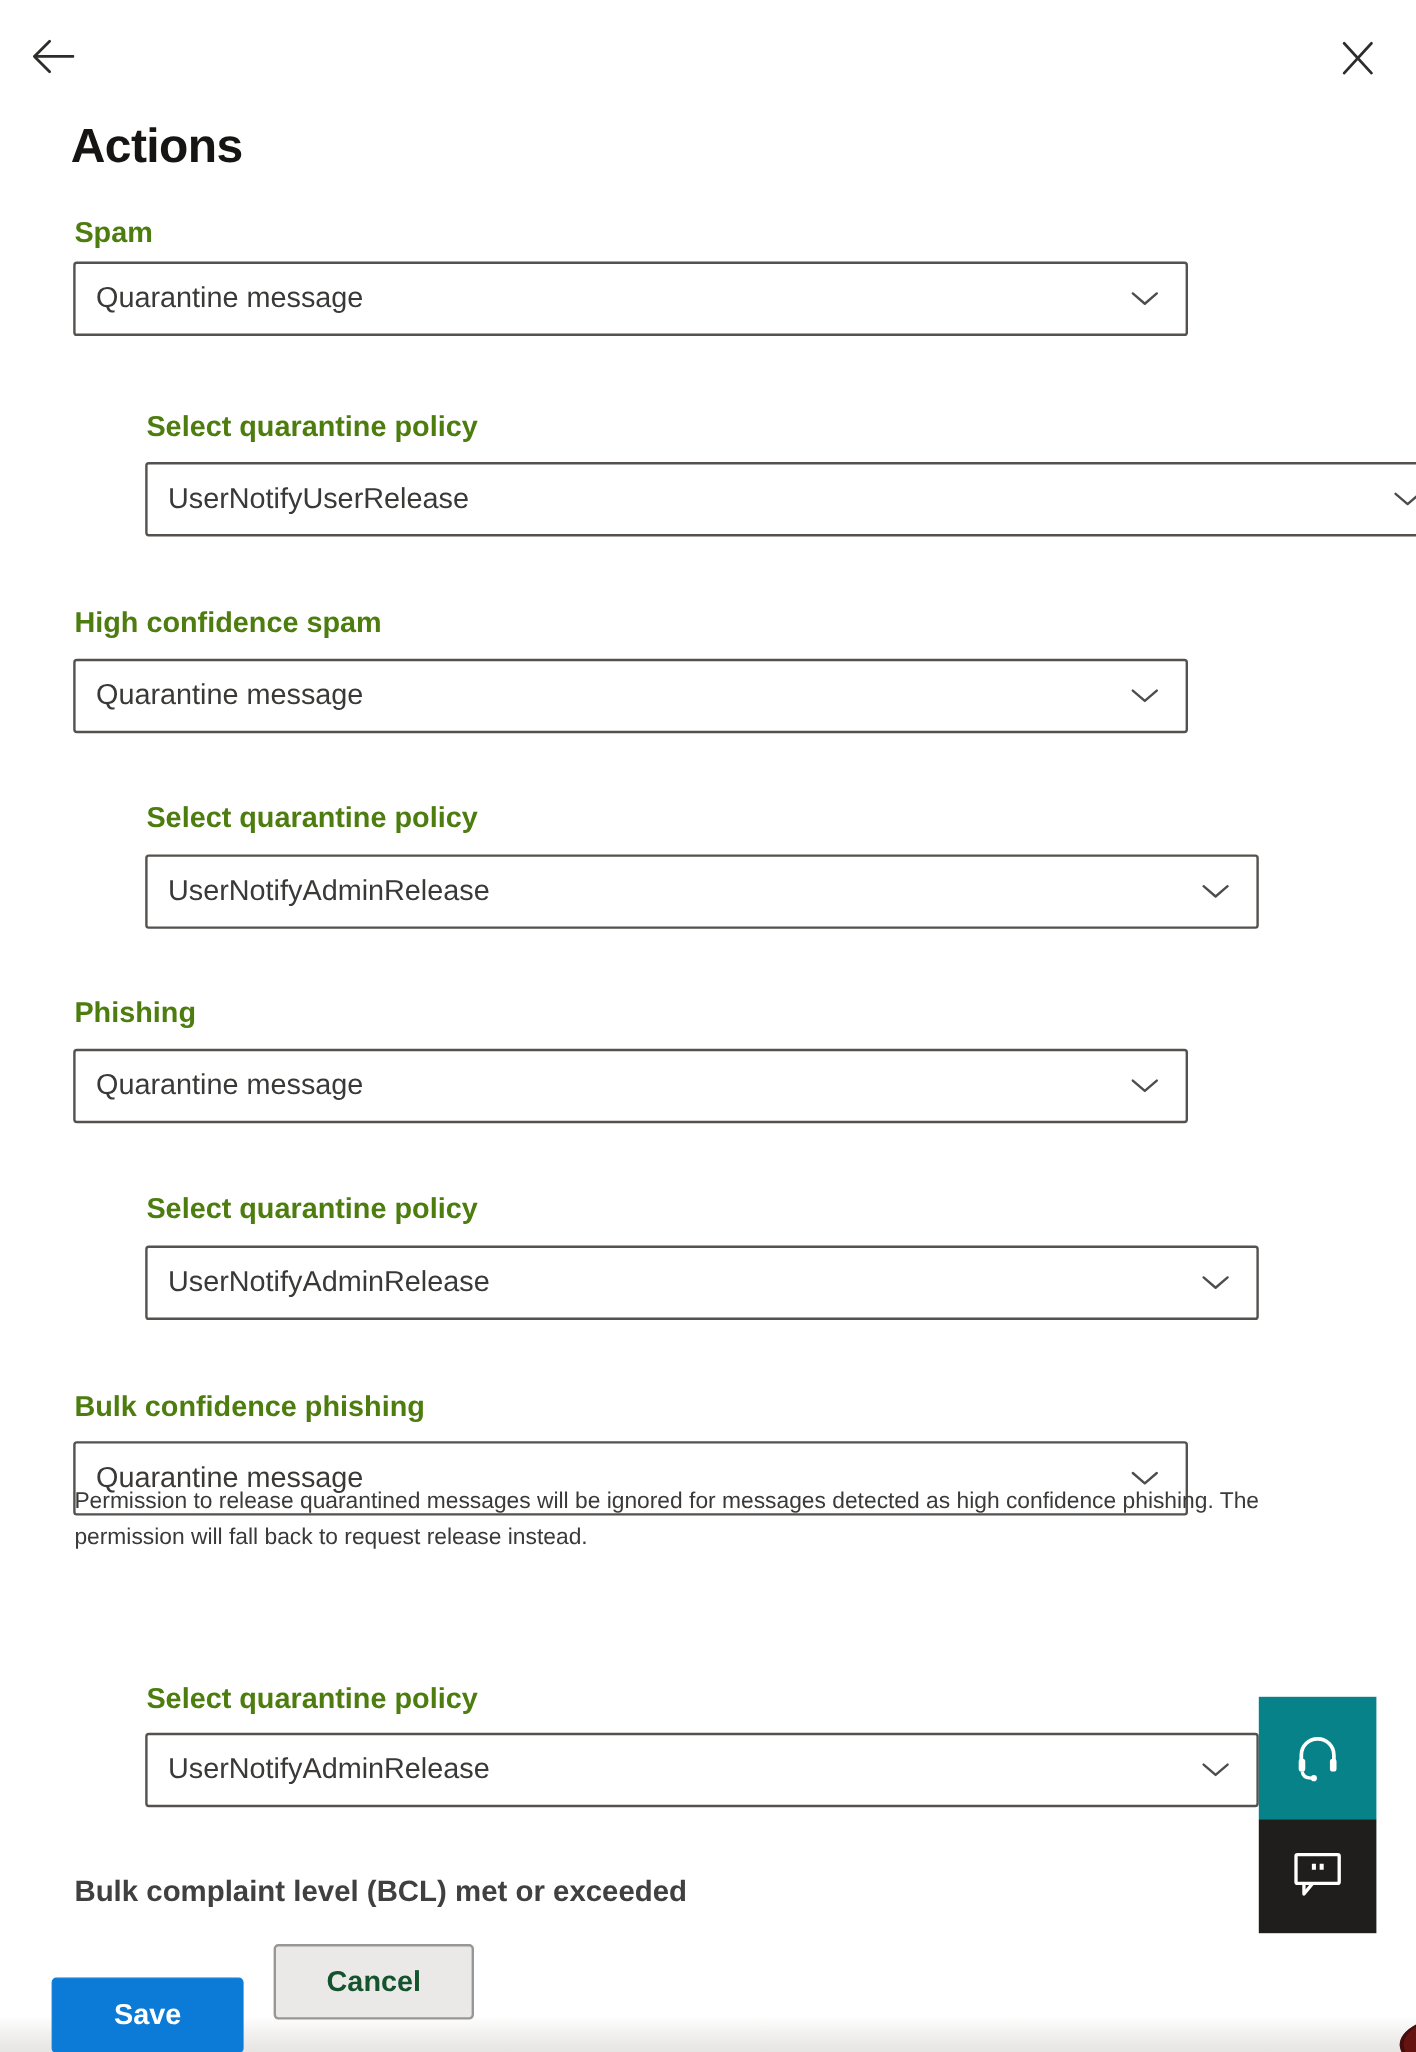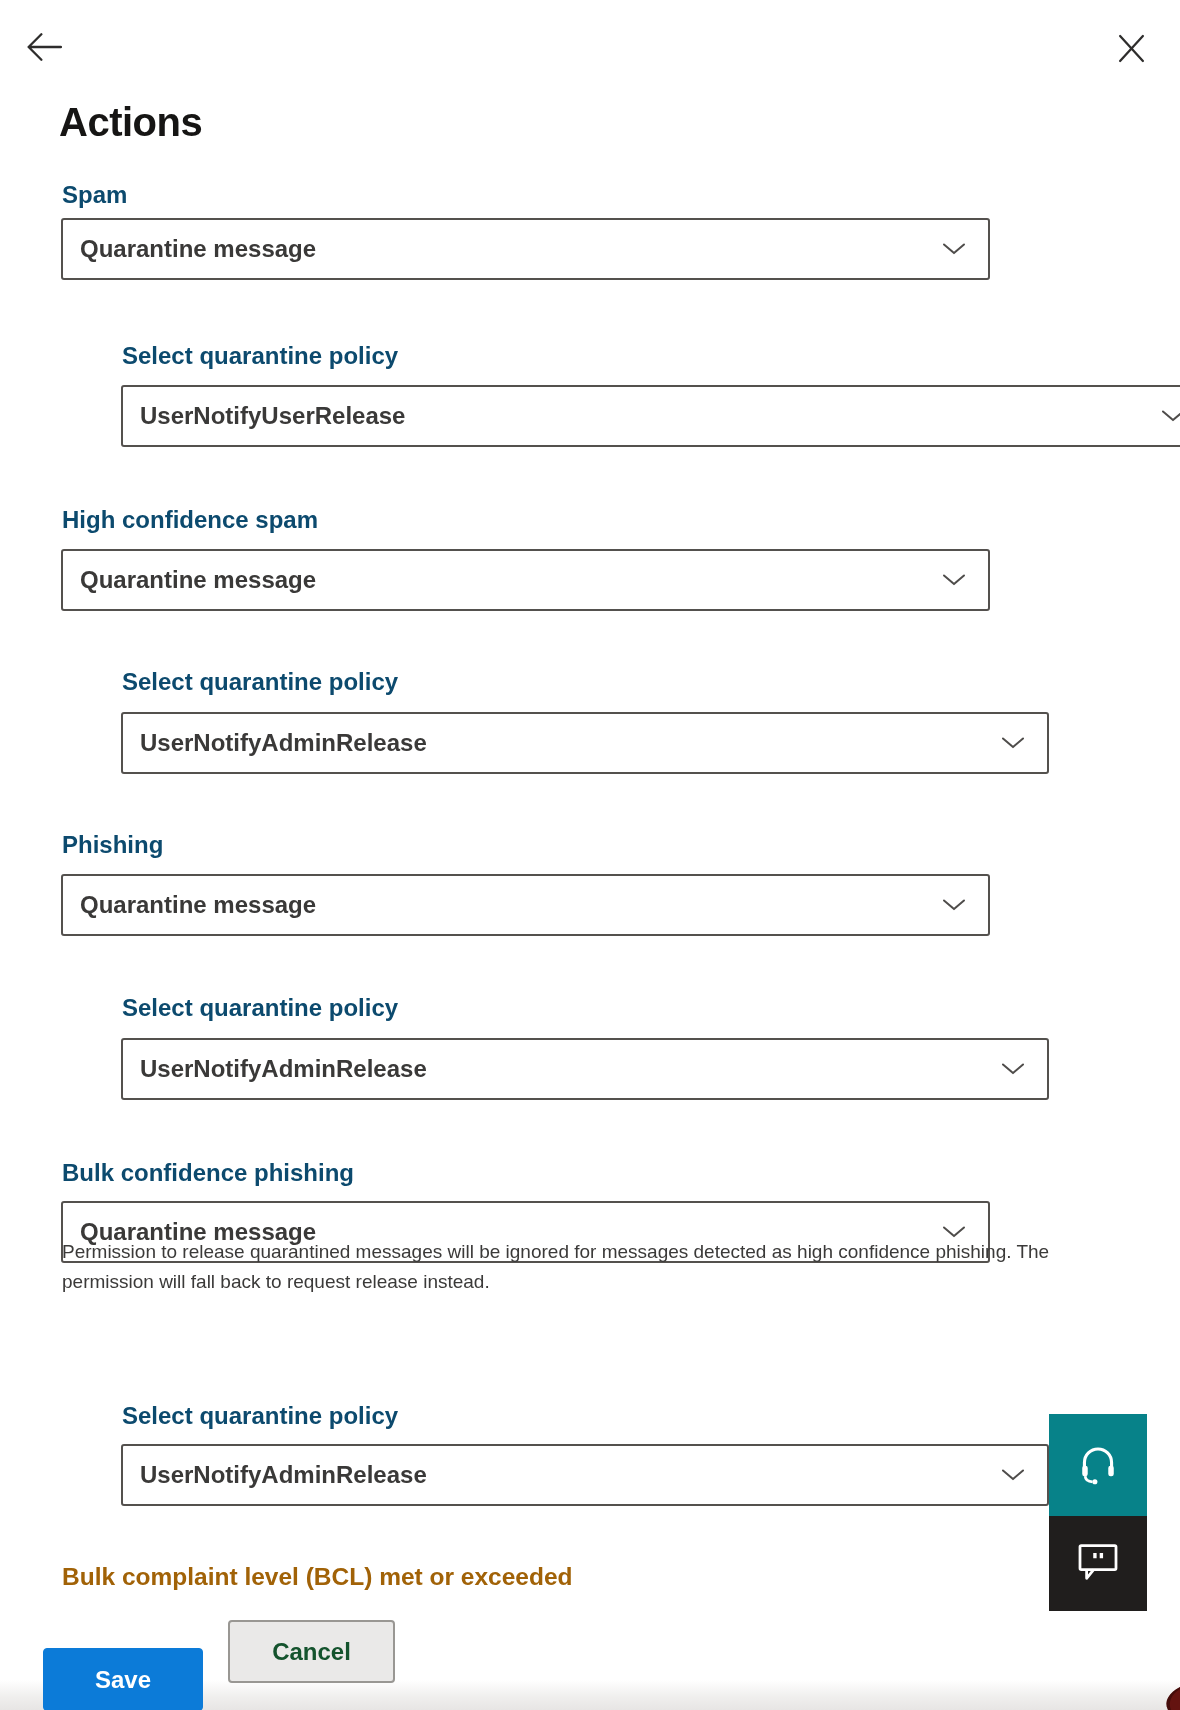--- a/index.html
+++ b/index.html
@@ -2,30 +2,30 @@
 <html><head>
 <meta charset="utf-8">
 <style>
   html,body{margin:0;padding:0;background:#ffffff;}
   .page{
     position:relative;width:1180px;height:1710px;background:#ffffff;overflow:hidden;
     font-family:"Liberation Sans",sans-serif;color:#2b2a29;
   }
   .icon-btn{position:absolute;background:none;border:none;padding:0;cursor:pointer;line-height:0;}
   .page-title{position:absolute;left:59px;top:100px;font-size:40px;font-weight:700;color:#161514;letter-spacing:-0.5px;}
-  .field-label{position:absolute;font-size:24px;font-weight:700;color:#0c4a6e;white-space:nowrap;}
+  .field-label{position:absolute;font-size:24px;font-weight:700;color:#4d7c0f;white-space:nowrap;}
   .dropdown{
     position:absolute;height:62px;background:#fff;border:2px solid #54514e;border-radius:3px;
-    box-sizing:border-box;display:flex;align-items:center;cursor:pointer;font-weight:bold;
+    box-sizing:border-box;display:flex;align-items:center;cursor:pointer;
   }
   .dd-value{font-size:24px;color:#3a3938;padding-left:17px;white-space:nowrap;}
   .dd-chevron{position:absolute;right:22px;top:50%;transform:translateY(-50%);line-height:0;}
   .note{position:absolute;left:62px;top:1237px;width:1075px;font-size:19px;line-height:30px;color:#3b3a39;}
   .clipped-heading-wrap{position:absolute;left:62px;top:1563px;width:980px;height:31px;overflow:hidden;}
-  .clipped-heading{font-size:24.5px;font-weight:700;color:#a16207;white-space:nowrap;}
+  .clipped-heading{font-size:24.5px;font-weight:700;color:#404040;white-space:nowrap;}
   .footer{position:absolute;left:0;top:1596px;width:1180px;height:114px;background:#ffffff;}
   .bottom-fade{position:absolute;left:0;top:1680px;width:1180px;height:30px;
     background:linear-gradient(180deg,rgba(255,255,255,0) 0%,#f0efee 55%,#e7e5e4 100%);}
   .btn{position:absolute;top:1620px;height:63px;border-radius:4px;font-family:"Liberation Sans",sans-serif;
     font-size:24px;font-weight:700;cursor:pointer;}
   .btn-save{left:43px;width:160px;background:#0c7bd8;border:1px solid #0c7bd8;color:#ffffff;margin-top:28px;}
   .btn-cancel{left:228px;width:167px;background:#eae9e8;border:2px solid #999793;color:#14532d;}
   .side-btn{position:absolute;left:1049px;width:98px;border:none;cursor:pointer;display:flex;
     align-items:center;justify-content:center;padding:0;}
   .side-help{top:1414px;height:102px;background:#078289;}

